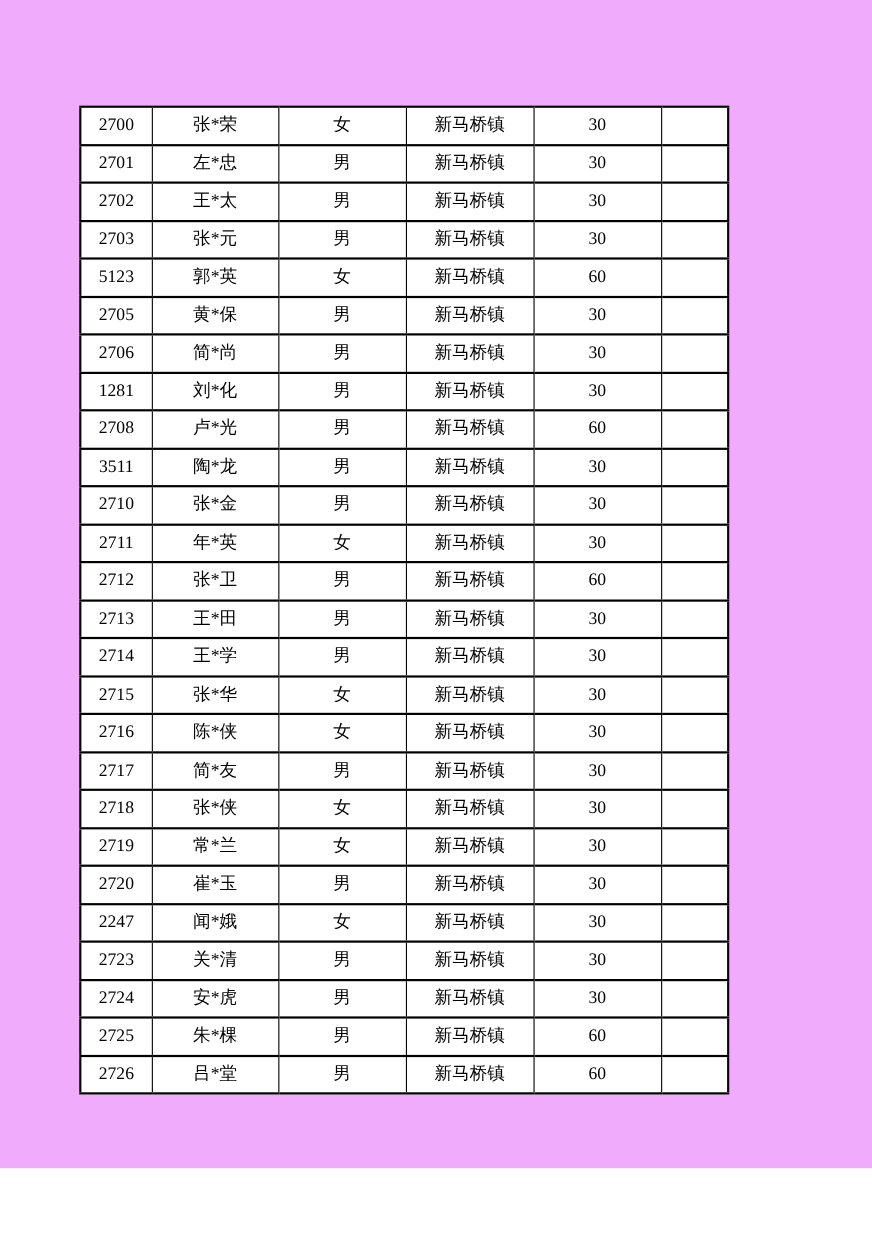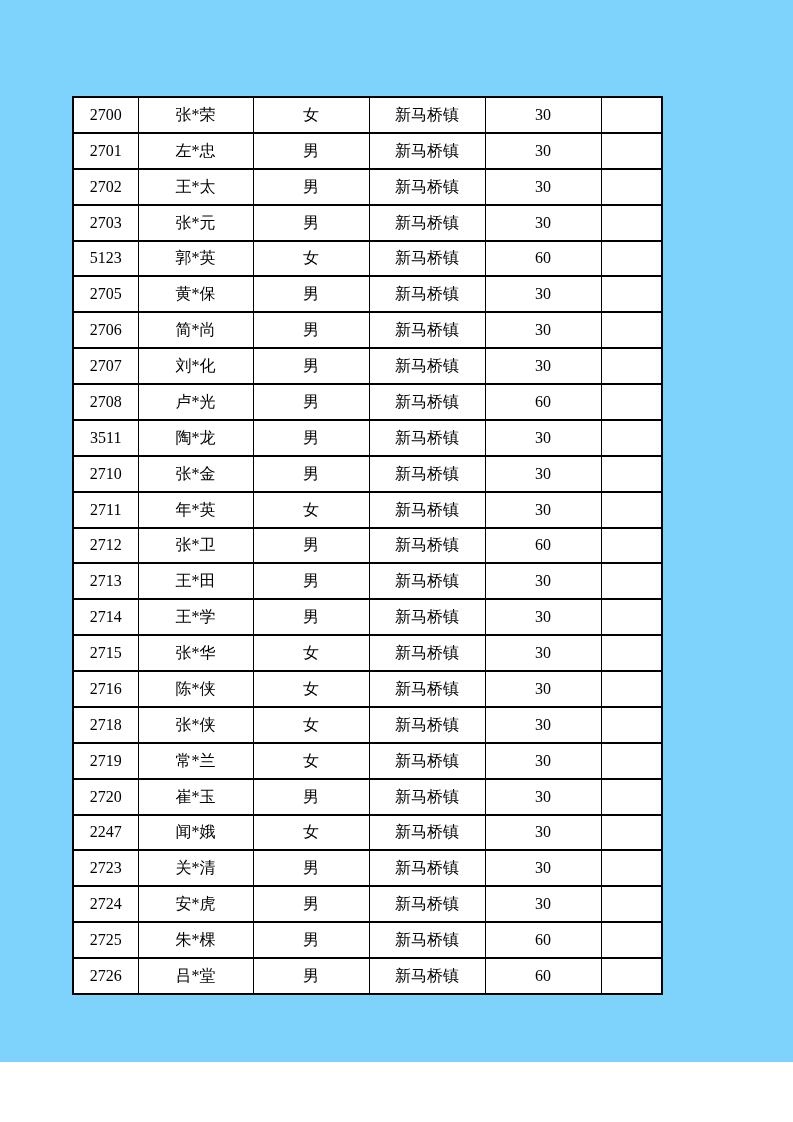--- a/index.html
+++ b/index.html
@@ -13,21 +13,21 @@
     position: relative;
     font-family: "Liberation Serif", "DejaVu Serif", serif;
     color: #000000;
     overflow: hidden;
   }
   .page {
     position: absolute;
     left: 0; top: 0;
     width: 793px;
     height: 1062px;
-    background: #7dd3fc;
+    background: #f0abfc;
   }
   table.data-table {
     position: absolute;
     left: 72px;
     top: 96px;
     width: 589px;
     height: 899px;
     border-collapse: collapse;
     table-layout: fixed;
     background: #ffffff;
@@ -119,21 +119,21 @@
       </tr>
         <tr>
         <td>2706</td>
         <td>简*尚</td>
         <td>男</td>
         <td>新马桥镇</td>
         <td>30</td>
         <td></td>
       </tr>
         <tr>
-        <td>2707</td>
+        <td>1281</td>
         <td>刘*化</td>
         <td>男</td>
         <td>新马桥镇</td>
         <td>30</td>
         <td></td>
       </tr>
         <tr>
         <td>2708</td>
         <td>卢*光</td>
         <td>男</td>
@@ -194,20 +194,28 @@
         <td>张*华</td>
         <td>女</td>
         <td>新马桥镇</td>
         <td>30</td>
         <td></td>
       </tr>
         <tr>
         <td>2716</td>
         <td>陈*侠</td>
         <td>女</td>
+        <td>新马桥镇</td>
+        <td>30</td>
+        <td></td>
+      </tr>
+        <tr>
+        <td>2717</td>
+        <td>简*友</td>
+        <td>男</td>
         <td>新马桥镇</td>
         <td>30</td>
         <td></td>
       </tr>
         <tr>
         <td>2718</td>
         <td>张*侠</td>
         <td>女</td>
         <td>新马桥镇</td>
         <td>30</td>

